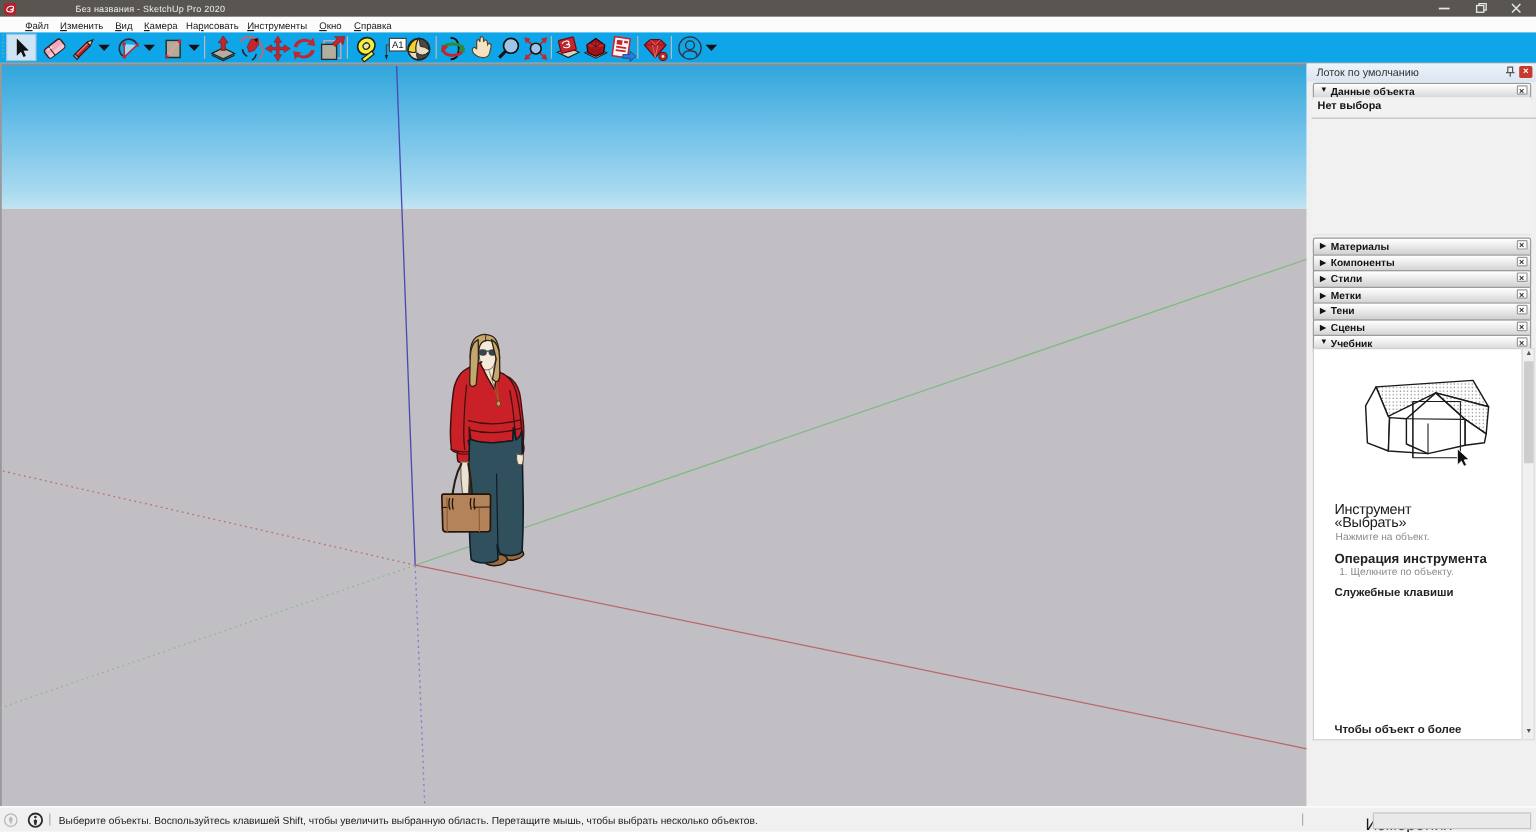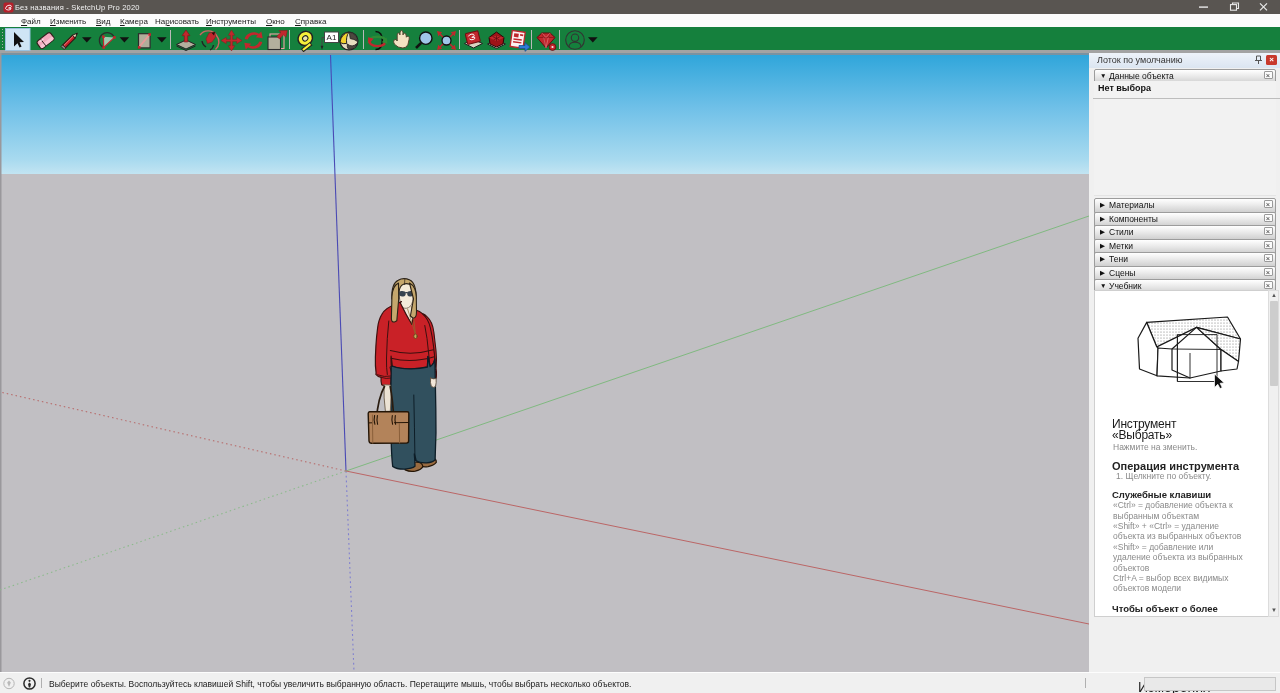--- a/index.html
+++ b/index.html
@@ -1,28 +1,28 @@
 <!DOCTYPE html>
 <html><head>
 <meta charset="utf-8">
 <style>
   * { margin:0; padding:0; box-sizing:border-box; }
   html,body { width:1280px; height:693px; overflow:hidden; font-family:"Liberation Sans", sans-serif; }
   .abs { position:absolute; }
   #titlebar { left:0; top:0; width:1280px; height:14px; background:#595551; color:#fff; }
-  #titletext { left:15px; top:2.5px; font-size:7.5px; color:#f2f2f2; letter-spacing:0.2px; }
+  #titletext { left:15px; top:2.5px; font-size:7.5px; color:#f2f2f2; letter-spacing:0.2px;padding-left:48px; }
   #menubar { left:0; top:14px; width:1280px; height:13px; background:#fcfcfc; }
   .menuitem { position:absolute; top:3px; font-size:8px; color:#1a1a1a;margin-left:16px; }
   .menuitem span { text-decoration:underline; }
-  #toolbar { left:0; top:27px; width:1280px; height:26px; background:#15803d; border-bottom:3px solid #a3a3a3; }
+  #toolbar { left:0; top:27px; width:1280px; height:26px; background:#0ea5e9; border-bottom:1px solid #a3a3a3; }
   #viewport { left:0; top:53px; width:1089px; height:619px; }
   #tray { left:1089px; top:53px; width:191px; height:619px; background:#f0f0f0; }
   #statusbar { left:0; top:672px; width:1280px; height:21px; background:#f0f0f0; border-top:1px solid #fdfdfd; }
   .secbar { position:absolute; left:5px; width:182px; height:16px; border:1px solid #9c9c9c; border-radius:2px;
-            background:linear-gradient(#ffffff, #ececec 40%, #cccccc); font-size:8.5px; color:#111; }
+            background:linear-gradient(#ffffff, #ececec 40%, #cccccc); font-size:8.5px; color:#111;font-weight:bold; }
   .secbar .arr { position:absolute; left:5px; top:2.4px; font-size:6.5px; color:#111; }
   .secbar .lbl { position:absolute; left:14px; top:1px; }
   .secbar .x { position:absolute; right:2.5px; top:1.2px; width:9px; height:8px; border:1px solid #9a9a9a; border-radius:1px;
                background:#fbfbfb; font-size:7.5px; line-height:7px; text-align:center; color:#333; }
 </style>
 </head>
 <body>
 
 <div id="titlebar" class="abs">
   <svg class="abs" style="left:3px;top:2px" width="11" height="11" viewBox="0 0 11 11">
@@ -379,25 +379,24 @@
 
       <path d="M105.5 48.5 L104 56 L88 58 L88 36.5 Z" fill="#fff"></path>
 
       <path d="M44.4 21.6 L84 21.6 L84 68.5 L44.4 68.5 Z" fill="none" stroke-width="0.9"></path>
       <path d="M44.4 21.6 L44.4 68.5" fill="none" stroke-width="0.9"></path>
     </g>
     <path d="M81.5 61 L81.5 74.5 L84.8 71.3 L87 75.6 L89.2 74.5 L87.1 70.3 L91.2 69.9 Z" fill="#111" stroke="#fff" stroke-width="0.7"></path>
   </svg>
 
   <div class="abs" style="left:23px;top:366px;width:150px;font-size:12px;font-weight:normal;color:#1a1a1a;line-height:10.6px;letter-spacing:-0.2px">Инструмент<br>«Выбрать»</div>
-  <div class="abs" style="left:24px;top:388.5px;font-size:8.5px;color:#8a8a8a">Нажмите на зменить.</div>
+  <div class="abs" style="left:24px;top:388.5px;font-size:8.5px;color:#8a8a8a">Нажмите на объект.</div>
   <div class="abs" style="left:23px;top:407px;font-size:11px;font-weight:bold;color:#222">Операция инструмента</div>
   <div class="abs" style="left:27px;top:418px;font-size:8.5px;color:#8a8a8a">1. Щелкните по объекту.</div>
   <div class="abs" style="left:23px;top:436px;font-size:9.5px;font-weight:bold;color:#222">Служебные клавиши</div>
-  <div class="abs" style="left:24px;top:447.2px;width:160px;font-size:8.5px;color:#8a8a8a;line-height:10.4px">«Ctrl» = добавление объекта к<br>выбранным объектам<br>«Shift» + «Ctrl» = удаление<br>объекта из выбранных объектов<br>«Shift» = добавление или<br>удаление объекта из выбранных<br>объектов<br>Ctrl+A = выбор всех видимых<br>объектов модели</div>
   <div class="abs" style="left:23px;top:550px;font-size:9.5px;font-weight:bold;color:#222">Чтобы объект о более</div>
 </div>
 
 <div id="statusbar" class="abs">
   <svg class="abs" style="left:3px;top:3px" width="40" height="15" viewBox="0 0 40 15">
     <circle cx="6" cy="7.5" r="5.2" fill="none" stroke="#b5b5b5" stroke-width="1"></circle>
     <path d="M6 4.5 L7.8 6.5 L6 11 L4.2 6.5 Z" fill="#b9b9b9"></path>
     <circle cx="26.5" cy="7.5" r="5.6" fill="none" stroke="#2b2b2b" stroke-width="1.5"></circle>
     <circle cx="26.5" cy="4.8" r="1.1" fill="#2b2b2b"></circle>
     <path d="M26.5 6.5 L28 8 L27.2 11.5 L25.8 11.5 L25 8 Z" fill="#2b2b2b"></path>

